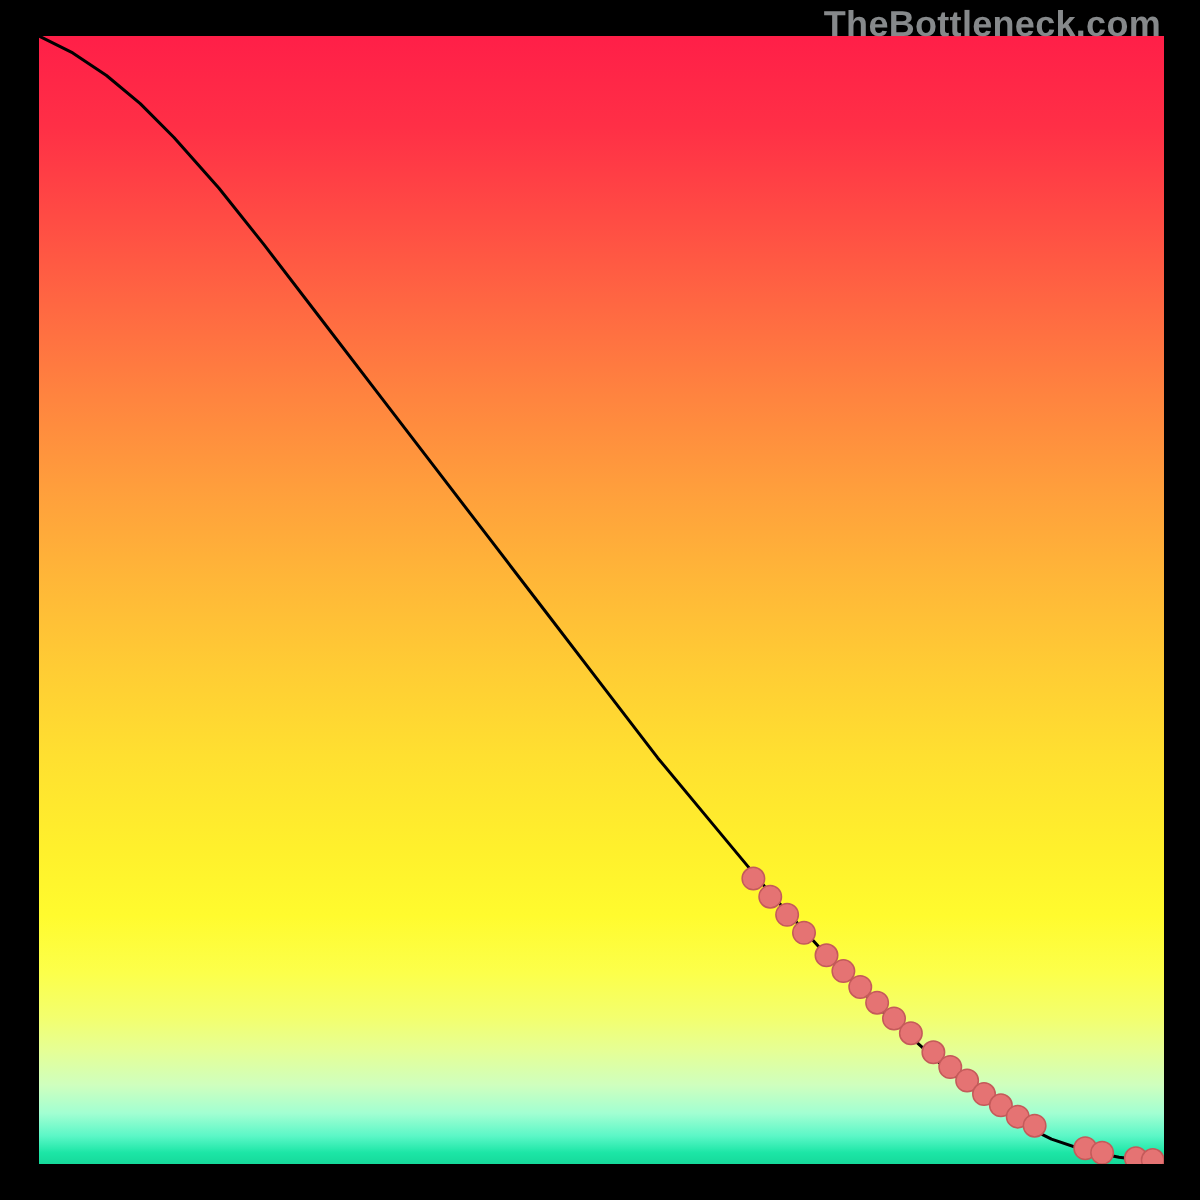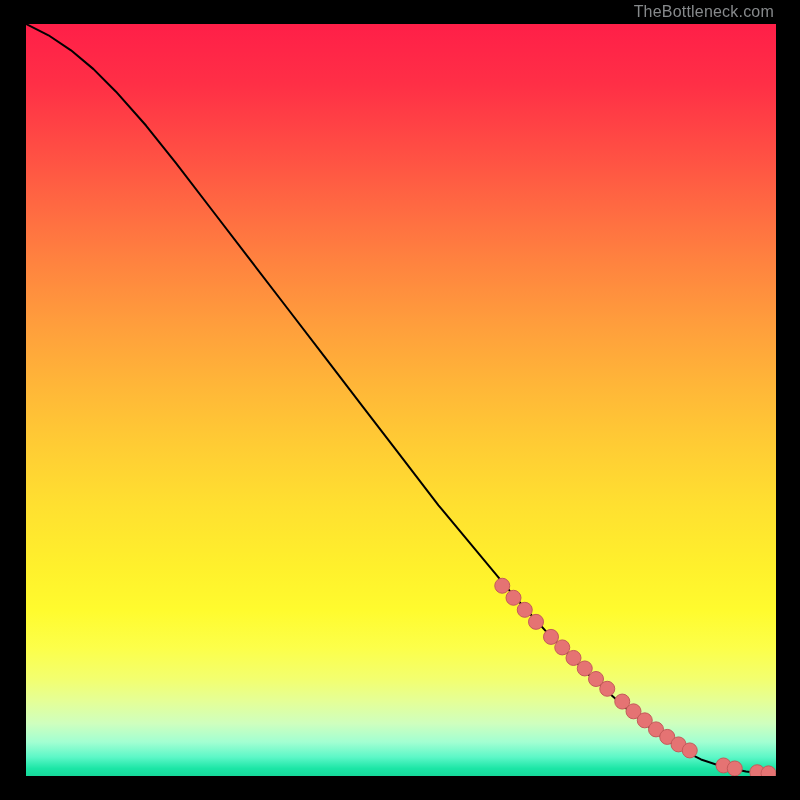--- a/index.html
+++ b/index.html
@@ -36,22 +36,22 @@
       #5cf7c7 97.5%,
       #1ce6a6 99%,
       #16d99a 100%
     );
   }
   .watermark {
     position: absolute;
     top: 3px;
     right: 26px;
     font-family: Arial, Helvetica, sans-serif;
-    font-size: 16px;
-    font-weight: 400;
+    font-size: 24px;
+    font-weight: 700;
     color: #86898b;
     letter-spacing: 0.2px;
   }
   svg.plot {
     position: absolute;
     left: 26px;
     top: 24px;
     width: 750px;
     height: 752px;
   }

